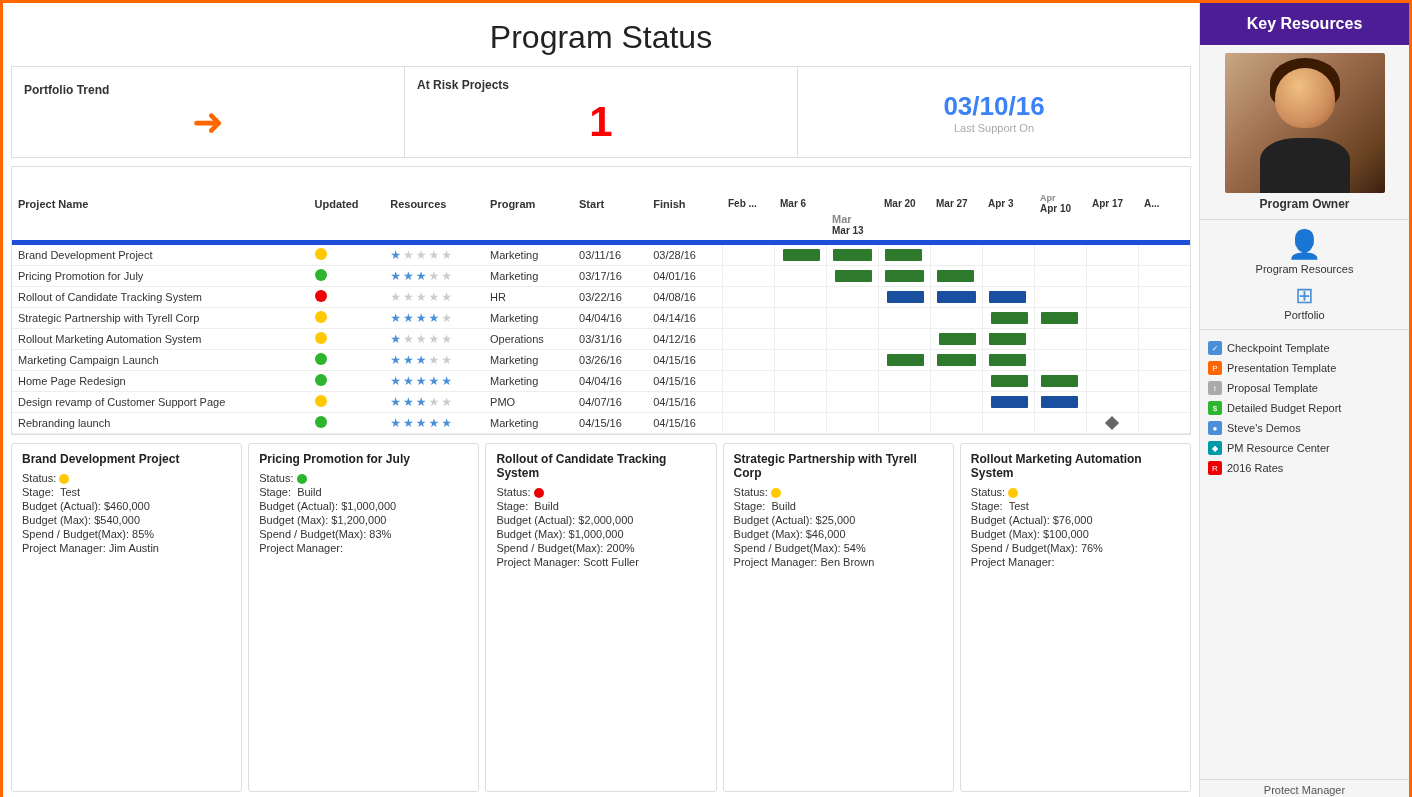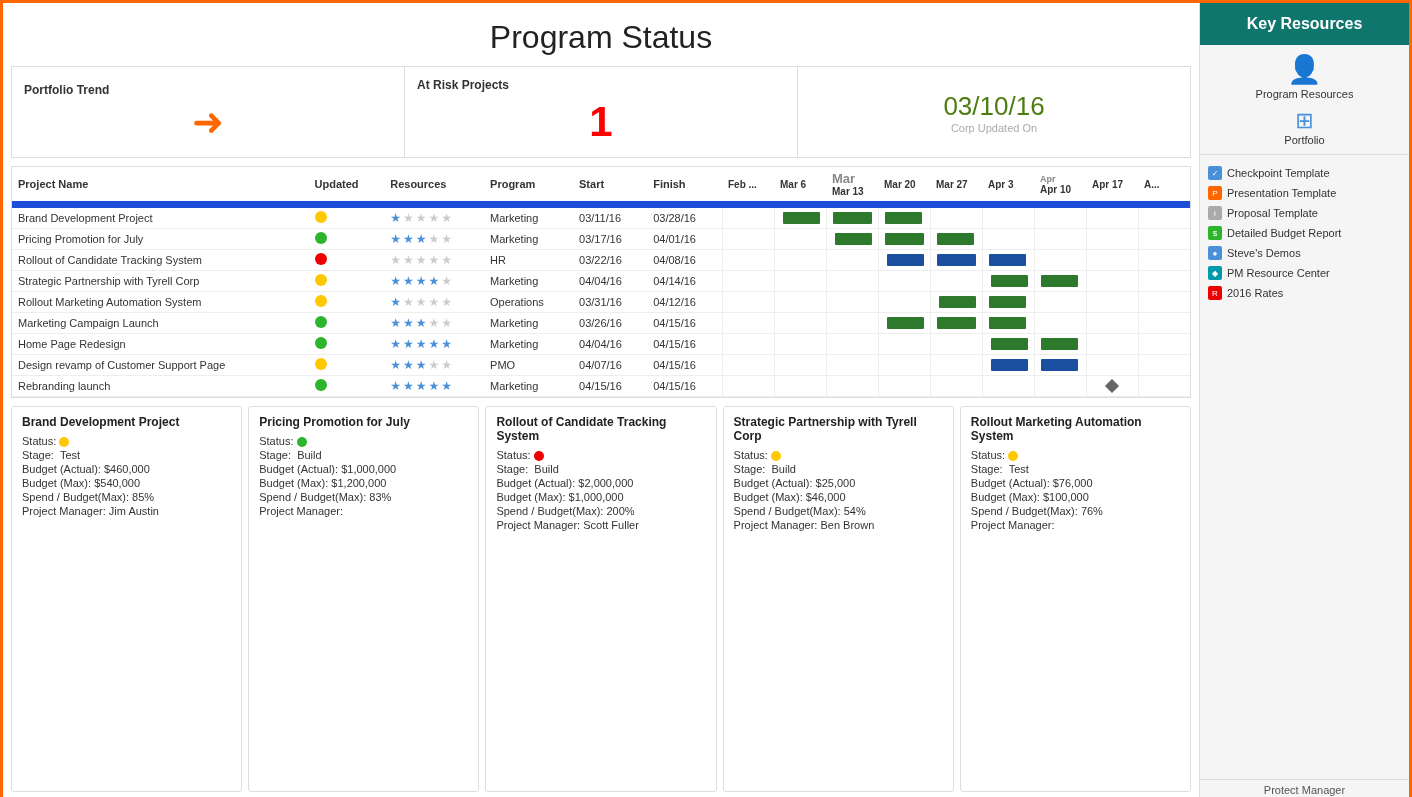--- a/index.html
+++ b/index.html
@@ -82,21 +82,22 @@
     .kpi-number {
       font-size: 42px;
       font-weight: bold;
       color: #f00;
     }
     .kpi-date-cell {
       text-align: center;
     }
     .kpi-date {
       font-size: 26px;
-      color: #4d7c0f;
+      color: #3b82f6;
+      font-weight: bold;
     }
     .kpi-date-sub {
       font-size: 11px;
       color: #aaa;
     }
     
     .table-container {
       border: 1px solid #ddd;
       background: #fff;
       margin-bottom: 8px;
@@ -104,21 +105,21 @@
     }
     table.project-table {
       width: 100%;
       border-collapse: collapse;
       font-size: 11px;
     }
     table.project-table th {
       background: #fff;
       font-weight: bold;
       padding: 4px 6px;
-      border-bottom: 7px solid #1d4ed8;
+      border-bottom: 5px solid #1d4ed8;
       white-space: nowrap;
       color: #333;
       text-align: left;
     }
     table.project-table td {
       padding: 3px 6px;
       border-bottom: 1px solid #eee;
       white-space: nowrap;
       color: #333;
     }
@@ -154,21 +155,21 @@
     .card-title {
       font-weight: bold;
       font-size: 12px;
       color: #222;
       margin-bottom: 6px;
     }
     .card-row { margin-bottom: 2px; color: #333; }
     .card-row b { font-weight: normal; }
     
     .sidebar-header {
-      background: #0f766e;
+      background: #4c1d95;
       color: #fff;
       text-align: center;
       font-size: 16px;
       font-weight: bold;
       padding: 12px;
     }
     .sidebar-photo-section {
       padding: 8px;
       text-align: center;
       border-bottom: 1px solid #ddd;
@@ -272,38 +273,38 @@
       <div class="kpi-cell">
         <div class="kpi-label">Portfolio Trend</div>
         <div class="kpi-orange-arrow">➜</div>
       </div>
       <div class="kpi-cell">
         <div class="kpi-label">At Risk Projects</div>
         <div class="kpi-number">1</div>
       </div>
       <div class="kpi-cell kpi-date-cell">
         <div class="kpi-date">03/10/16</div>
-        <div class="kpi-date-sub">Corp Updated On</div>
+        <div class="kpi-date-sub">Last Support On</div>
       </div>
     </div>
 
     <div class="table-container">
       <table class="project-table">
         <thead>
           <tr>
             <th>Project Name</th>
             <th>Updated</th>
             <th>Resources</th>
             <th>Program</th>
             <th>Start</th>
             <th>Finish</th>
             <th class="th-gantt">Feb ...</th>
             <th class="th-gantt">Mar 6</th>
             <th class="th-gantt" style="position:relative;">
-              <div style="font-size:13px;color:#888;">Mar</div>Mar 13
+              <div style="font-size:11px;color:#888;margin-top:42px;">Mar</div>Mar 13
             </th>
             <th class="th-gantt">Mar 20</th>
             <th class="th-gantt">Mar 27</th>
             <th class="th-gantt">Apr 3</th>
             <th class="th-gantt" style="position:relative;">
               <div style="font-size:9px;color:#888;">Apr</div>Apr 10
             </th>
             <th class="th-gantt">Apr 17</th>
             <th class="th-gantt">A...</th>
           </tr>
@@ -625,20 +626,28 @@
     <div class="card-row">Budget (Max): <b>$100,000</b></div>
     <div class="card-row">Spend / Budget(Max): <b>76%</b></div>
     <div class="card-row">Project Manager: <b></b></div>
   </div>
       </div>
   </div>
 
   <div class="sidebar">
     <div class="sidebar-header">Key Resources</div>
 
+    <div class="sidebar-photo-section">
+      <div class="sidebar-photo">
+        <div class="sidebar-photo-hair"></div>
+        <div class="sidebar-photo-face"></div>
+        <div class="sidebar-photo-body"></div>
+      </div>
+      <div class="sidebar-photo-label">Program Owner</div>
+    </div>
 
     <div class="sidebar-resources-section">
       <div class="resource-icon">👤</div>
       <div class="resource-label">Program Resources</div>
       <div style="margin-top:8px;">
         <div class="portfolio-icon">⊞</div>
         <div class="resource-label">Portfolio</div>
       </div>
     </div>
 

